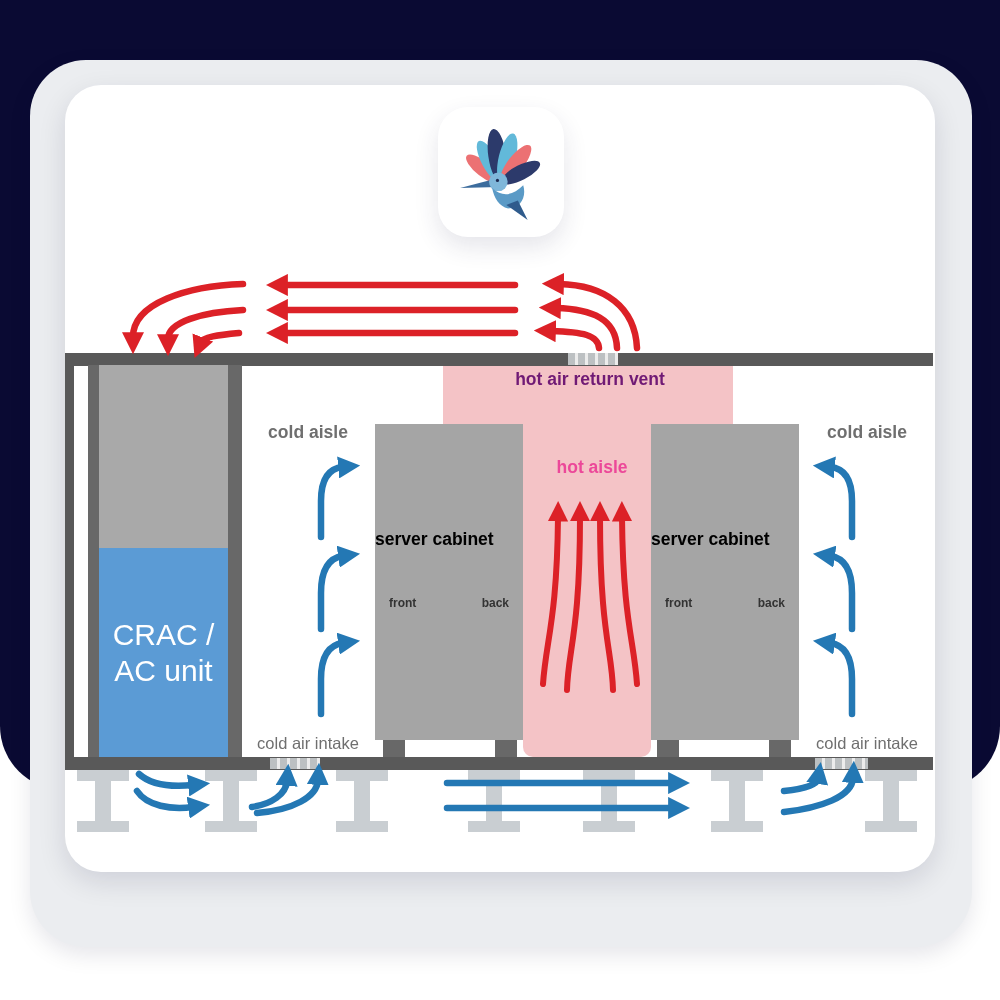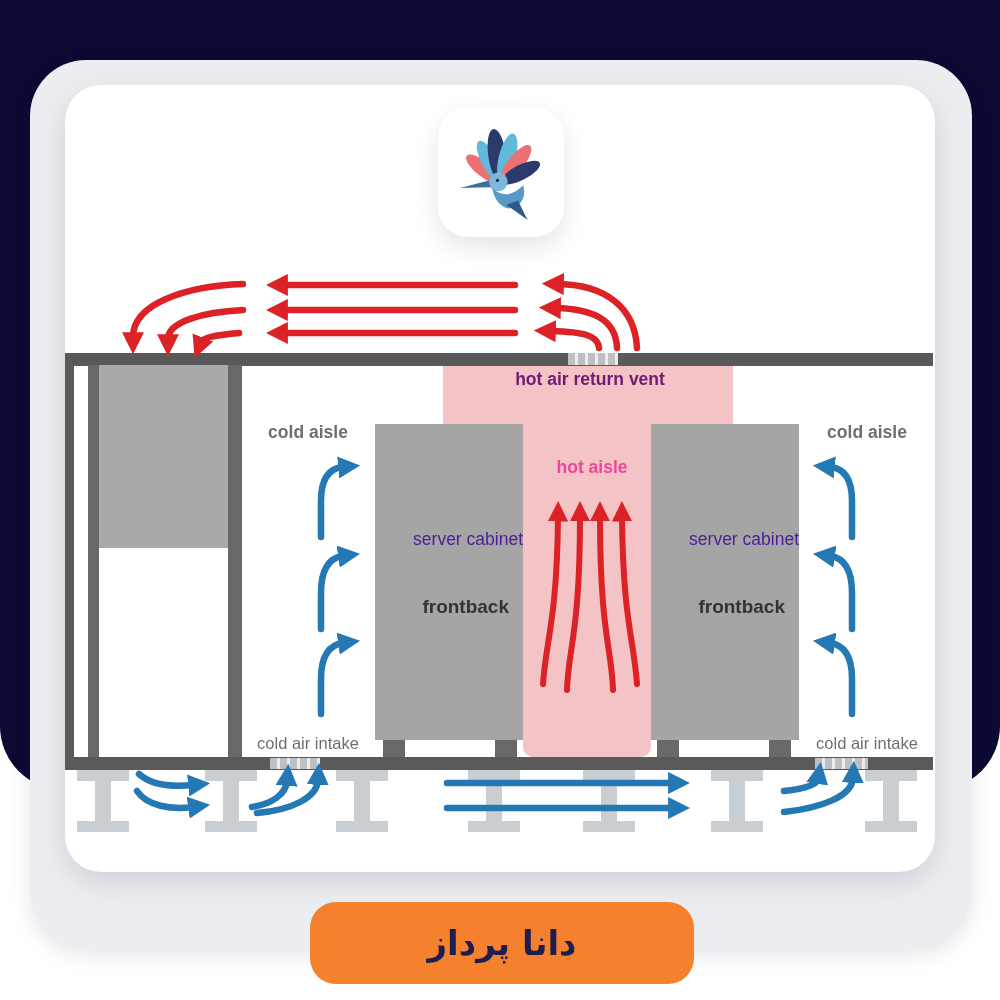--- a/index.html
+++ b/index.html
@@ -36,24 +36,24 @@
   .pink-column{left:458px;top:339px;width:128px;height:333px;border-radius:0 0 10px 10px;}
   .crac-col{background:#686868;top:280px;height:392px;}
   .crac-col-l{left:23px;width:11px;}
   .crac-col-r{left:163px;width:14px;}
   .crac-top{left:34px;top:280px;width:129px;height:183px;background:#a9a9a9;}
   .crac-blue{left:34px;top:463px;width:129px;height:209px;background:#5b9bd5;display:flex;
              flex-direction:column;align-items:center;justify-content:center;}
   .crac-blue div{color:#ffffff;font-size:30px;line-height:36px;}
   .cabinet{background:#a5a5a5;top:339px;width:148px;height:316px;}
   .cabinet-left{left:310px;} .cabinet-right{left:586px;}
-  .cab-title{position:absolute;top:105px;left:0;width:100%;text-align:right;
-             font-size:17.5px;font-weight:normal;color:#4c1d95;}
-  .cab-row{position:absolute;top:172px;left:0;width:100%;display:flex;justify-content:flex-end;
-           box-sizing:border-box;padding:0 14px;font-size:19px;font-weight:bold;color:#333333;}
+  .cab-title{position:absolute;top:105px;left:0;width:100%;text-align:left;
+             font-size:17.5px;font-weight:bold;color:#000000;}
+  .cab-row{position:absolute;top:172px;left:0;width:100%;display:flex;justify-content:space-between;
+           box-sizing:border-box;padding:0 14px;font-size:12px;font-weight:bold;color:#333333;}
   .foot{background:#686868;top:655px;width:22px;height:17px;}
   
   .ped{top:685px;width:52px;height:62px;}
   .ped div{position:absolute;background:#c9ced2;}
   .ped .cap-t{left:0;top:0;width:52px;height:11px;}
   .ped .stem{left:18px;top:11px;width:16px;height:40px;}
   .ped .cap-b{left:0;top:51px;width:52px;height:11px;}
   
   .lbl{position:absolute;transform:translate(-50%,-50%);white-space:nowrap;
        font-size:17.5px;font-weight:bold;color:#6f6f6f;}
@@ -78,20 +78,24 @@
 
     <div class="abs struct ceiling"></div>
     <div class="abs struct left-wall"></div>
     <div class="abs pink pink-band"></div>
     <div class="abs pink pink-column"></div>
     <div class="abs vent ceiling-vent"></div>
 
     <div class="abs crac-col crac-col-l"></div>
     <div class="abs crac-col crac-col-r"></div>
     <div class="abs crac-top"></div>
+    <div class="abs crac-blue">
+      <div>CRAC /</div>
+      <div>AC unit</div>
+    </div>
 
     <div class="abs cabinet cabinet-left">
       <div class="cab-title">server cabinet</div>
       <div class="cab-row">
         <span>front</span>
         <span>back</span>
       </div>
     </div>
     <div class="abs cabinet cabinet-right">
       <div class="cab-title">server cabinet</div>
@@ -228,17 +232,14 @@
       <g>
         <polygon points="46,61 4,72 47,71" fill="#3c6c9d"></polygon>
         <circle cx="47" cy="65" r="10.5" fill="#7fb7da"></circle>
         <circle cx="46" cy="63.5" r="1.8" fill="#1e2b52"></circle>
         <path d="M 40 72 C 52 83, 64 80, 75 69 C 79 82, 72 95, 58 95 C 48 93, 42 83, 40 72 Z" fill="#5a9ac6"></path>
         <polygon points="56,91 80,108 69,86" fill="#2f5b8c"></polygon>
       </g>
     </svg>
   </div>
 
-  <button class="cta">
-    <span dir="rtl">دانا پرداز</span>
-  </button>
 
 </div>
 
 </body></html>

